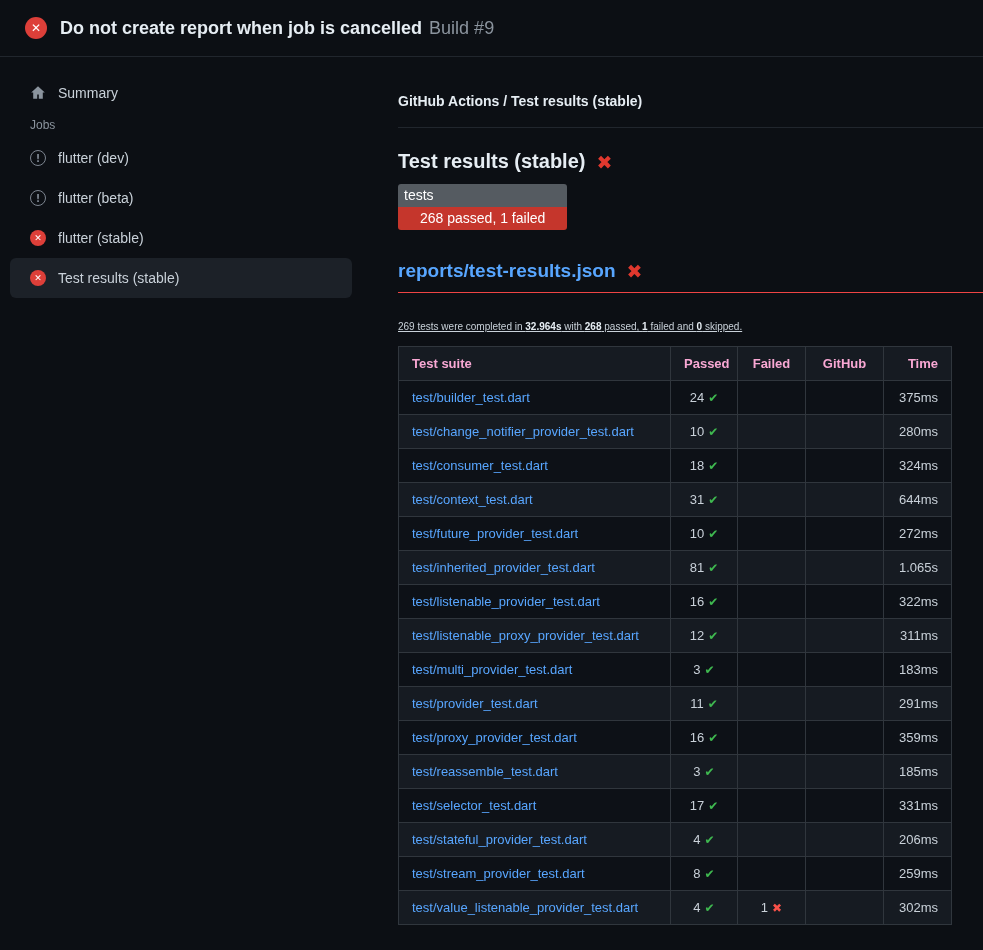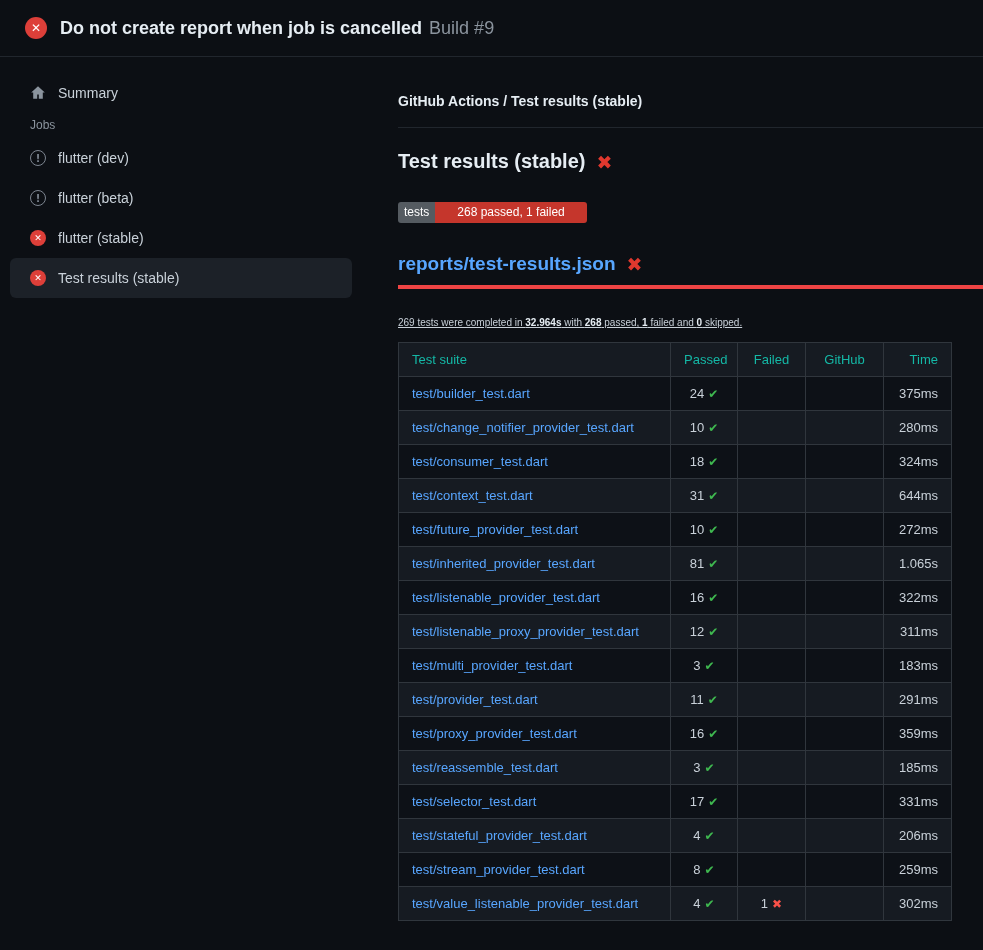--- a/index.html
+++ b/index.html
@@ -61,42 +61,42 @@
   .section-title {
     margin-top:22px; font-size:20px; font-weight:700; color:#e6edf3;
     display:flex; align-items:center; gap:11px;
   }
   .heading-x {
     color:#e0382e; font-size:19px; font-weight:700;
     font-family:"DejaVu Sans",sans-serif;
   }
 
   .badge {
-    display:inline-flex; margin-top:29px; font-size:12px; line-height:1;
-    border-radius:3px; overflow:hidden;
+    display:inline-flex; margin-top:11px; font-size:14px; line-height:1;
+    border-radius:3px; overflow:hidden;flex-direction:column;
   }
   .badge .badge-label { background:#555b61; color:#fff; padding:4px 6px 5px; }
   .badge .badge-value { background:#c5362c; color:#fff; padding:4px 22px 5px; }
 
   .report-title {
-    margin-top:30px; padding-bottom:10px; border-bottom:4px solid #ef4444;
+    margin-top:30px; padding-bottom:10px; border-bottom:1px solid #ef4444;
     display:flex; align-items:center; gap:11px; font-weight:700;
   }
   .report-title a { color:#58a6ff; font-size:19px; text-decoration:none; }
 
   .summary-line { margin-top:28px; font-size:10px; color:#c9d1d9;text-decoration:underline; }
   .summary-line strong { color:#e6edf3; }
 
   
   table.results {
     margin-top:14px; border-collapse:collapse; table-layout:fixed;
     width:553px; font-size:13px;
   }
   .results th, .results td { border:1px solid #30363d; padding:9px 13px; overflow:hidden; white-space:nowrap; }
-  .results th { font-weight:400; color:#14b8a6; text-align:left; }
+  .results th { font-weight:700; color:#f9a8d4; text-align:left; }
   .results th.num, .results td.num { text-align:center; }
   .results th.time, .results td.time { text-align:right; }
   .results thead tr { background:#161b22; }
   .results tbody tr:nth-child(odd) { background:#0d1117; }
   .results tbody tr:nth-child(even) { background:#161b22; }
   .results td.suite a { color:#58a6ff; text-decoration:none; }
   .check-icon { color:#3fb950; margin-left:4px; font-family:"DejaVu Sans",sans-serif; font-size:12px; }
   .x-icon { color:#f85149; margin-left:4px; font-family:"DejaVu Sans",sans-serif; font-size:12px; }
 </style>
 </head>

